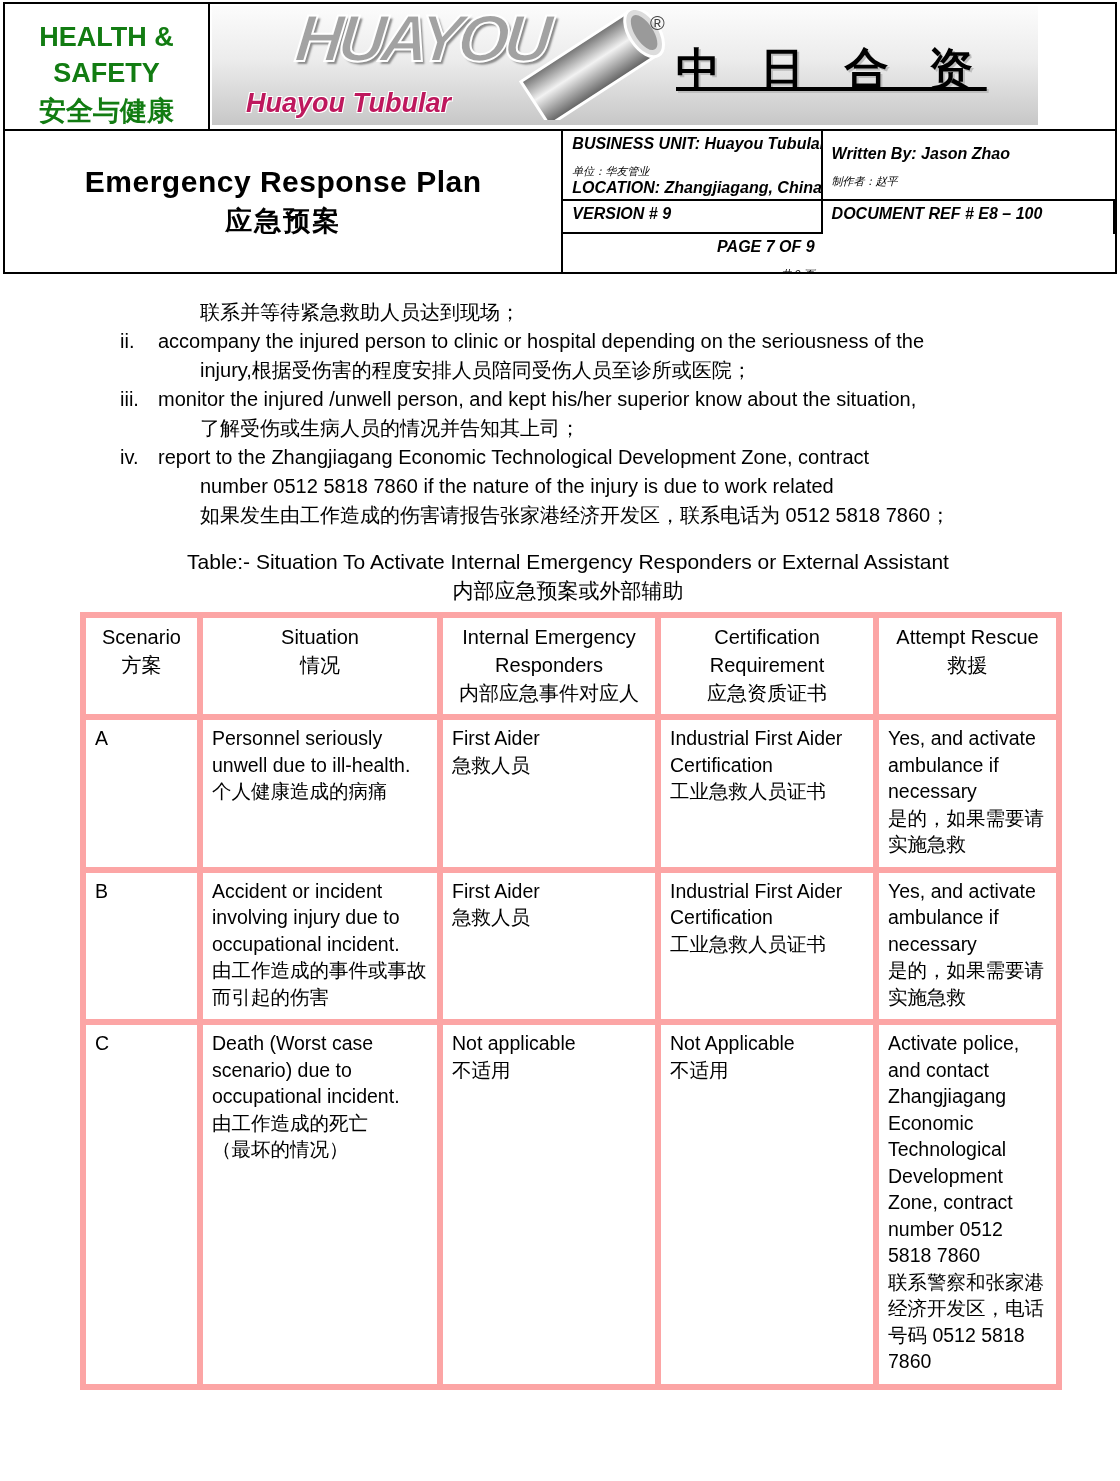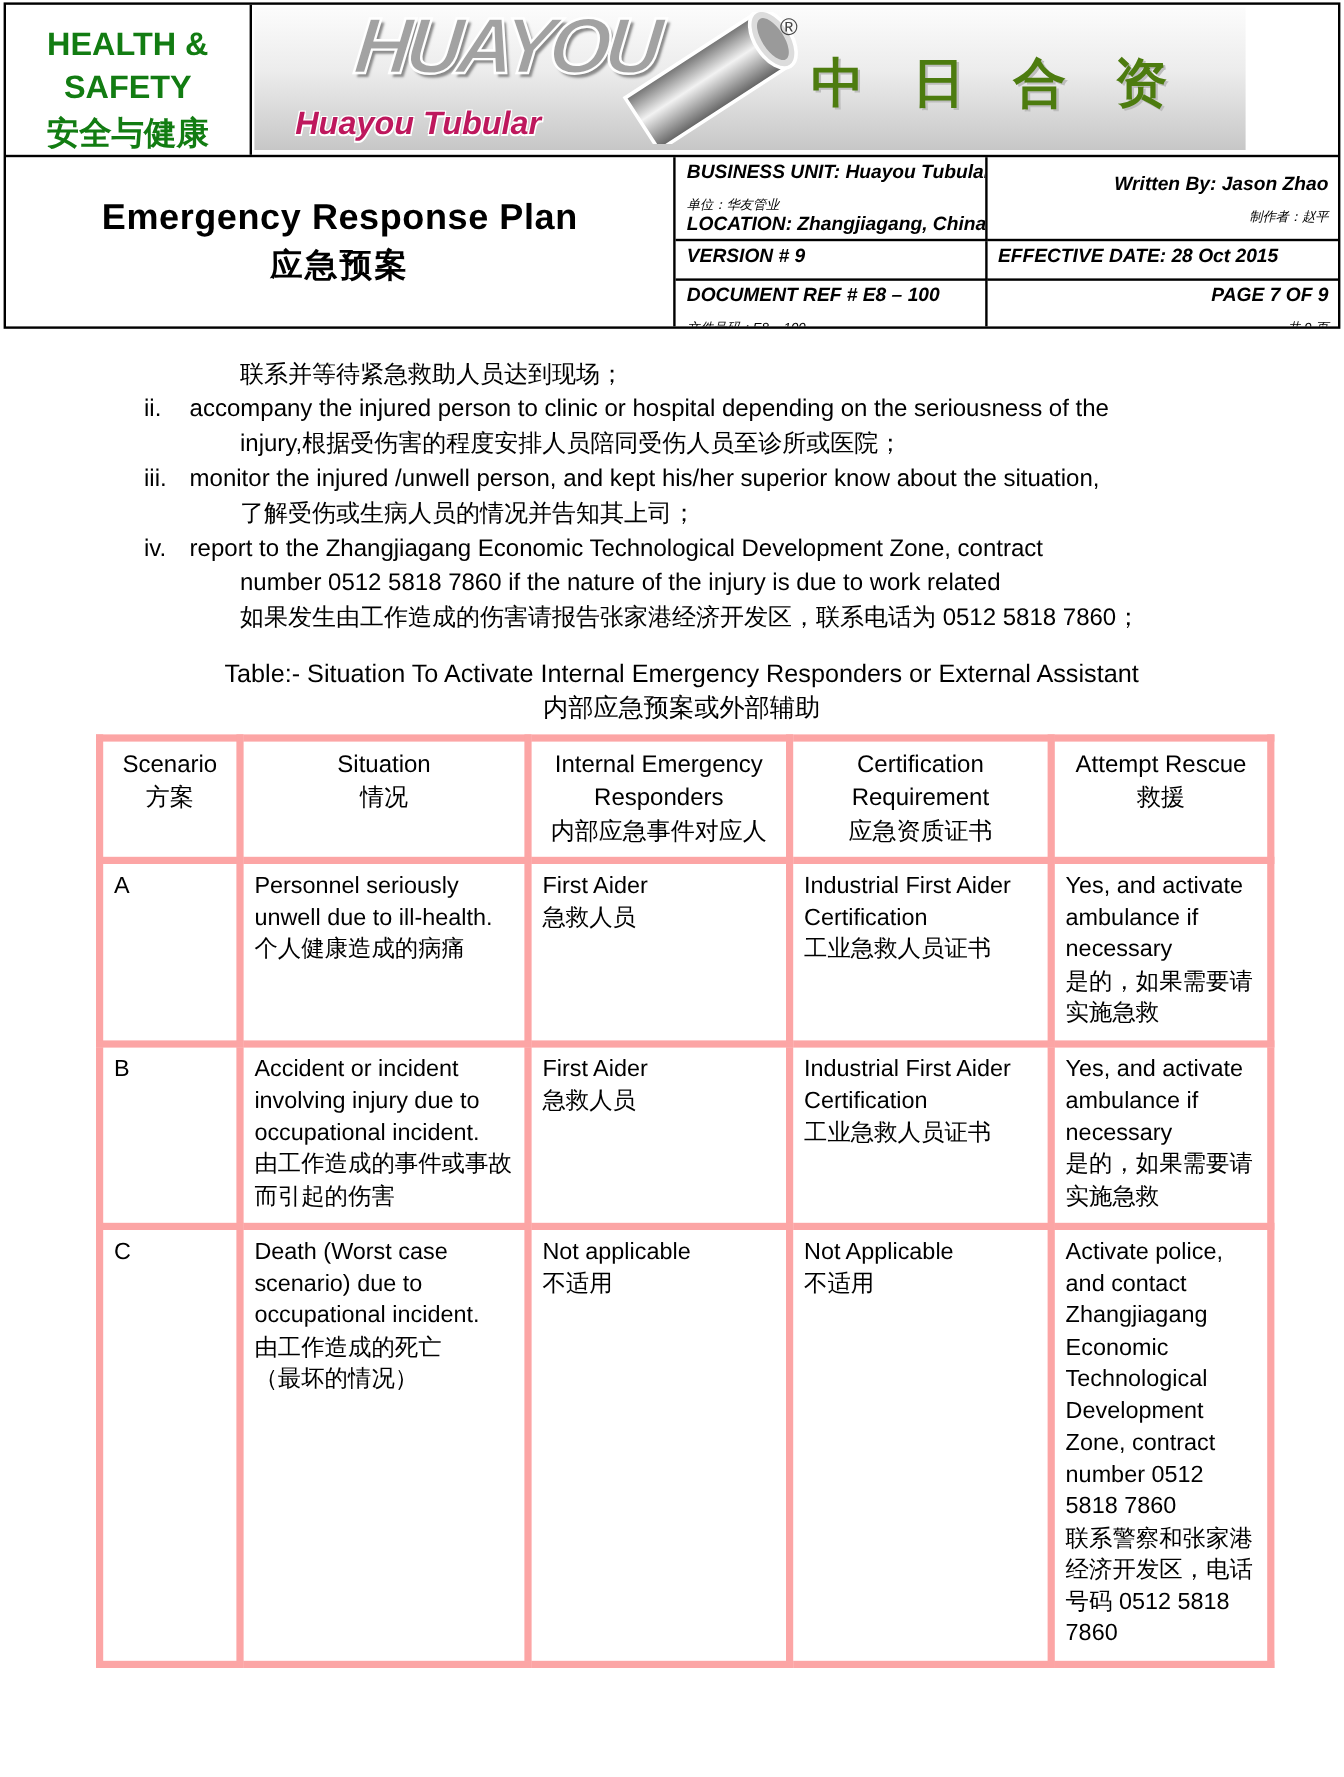--- a/index.html
+++ b/index.html
@@ -40,22 +40,22 @@
   .reg-mark { position: absolute; left: 412px; top: 6px; font-size: 20px; color: #444; }
   .logo-sub {
     position: absolute; left: 8px; top: 82px;
     font-size: 27px; font-weight: bold; font-style: italic; color: #be185d;
     text-shadow: 1px 1px 0 #fff, -1px -1px 0 #fff, 1px -1px 0 #fff, -1px 1px 0 #fff;
     white-space: nowrap;
   }
   .pipe-svg { position: absolute; left: 268px; top: 4px; }
   .jv-text {
     position: absolute; left: 466px; top: 36px;
-    font-size: 44px; font-weight: bold; letter-spacing: 14px; color: #4d7c0f;
-    text-shadow: 2px 2px 0 #bdbdbd; white-space: nowrap;
+    font-size: 44px; font-weight: bold; letter-spacing: 14px; color: #000000;
+    text-shadow: 2px 2px 0 #bdbdbd; white-space: nowrap; text-decoration: underline;
   }
 
   .header-bottom { display: flex; height: 141px; }
   .title-cell {
     width: 50.3%; border-right: 2px solid #000;
     display: flex; flex-direction: column; align-items: center; justify-content: center;
   }
   .title-en { font-size: 30px; font-weight: bold; letter-spacing: 0.5px; }
   .title-zh { font-size: 27px; font-weight: bold; margin-top: 4px; letter-spacing: 2px; }
 
@@ -63,21 +63,21 @@
     flex: 1; display: grid;
     grid-template-columns: 47% 53%;
     grid-template-rows: 70px 33px 38px;
   }
   .info-cell { padding: 3px 8px 1px 9px; overflow: hidden; }
   .cell-r1 { border-bottom: 2px solid #000; }
   .cell-r2 { border-bottom: 2px solid #000; }
   .cell-c1 { border-right: 2px solid #000; }
   .i-en { font-style: italic; font-weight: bold; font-size: 16px; line-height: 19px; white-space: nowrap; }
   .i-zh { font-style: italic; font-size: 11px; line-height: 14px; white-space: nowrap; margin-top: 11px; }
-  .written-cell { display: flex; flex-direction: column; justify-content: center; text-align: right; }
+  .written-cell { display: flex; flex-direction: column; justify-content: center; }
   .page-cell { text-align: right; }
 
   
   .body-lines { position: absolute; top: 298px; left: 120px; width: 940px; font-size: 20px; line-height: 29px; }
   .bline { display: flex; }
   .bline .lbl { width: 38px; flex-shrink: 0; }
   .bline.deep { padding-left: 80px; }
   .bline .txt { flex: 1; }
 
   
@@ -149,24 +149,20 @@
           <div class="i-zh">地点：张家港，中国</div>
         </div>
         <div class="info-cell cell-r1 written-cell">
           <div class="i-en">Written By: Jason Zhao</div>
           <div class="i-zh">制作者：赵平</div>
         </div>
         <div class="info-cell cell-r2 cell-c1">
           <div class="i-en">VERSION #  9</div>
           <div class="i-zh">版本 0</div>
         </div>
-        <div class="info-cell cell-r2">
-          <div class="i-en">EFFECTIVE DATE: 28 Oct 2015</div>
-          <div class="i-zh">实施日期：2015 年 10 月 28 日</div>
-        </div>
         <div class="info-cell cell-c1">
           <div class="i-en">DOCUMENT REF # E8 – 100</div>
           <div class="i-zh">文件号码：E8 – 100</div>
         </div>
         <div class="info-cell page-cell">
           <div class="i-en">PAGE 7 OF 9</div>
           <div class="i-zh">共 9 页</div>
         </div>
       </div>
     </div>

